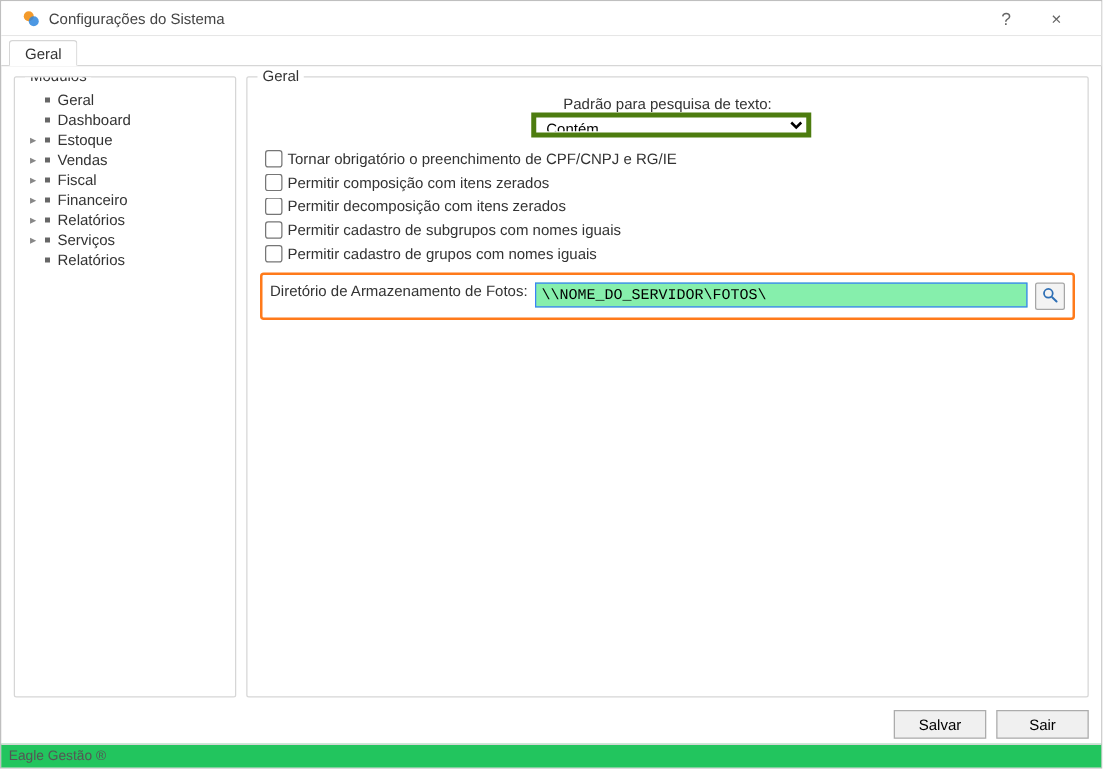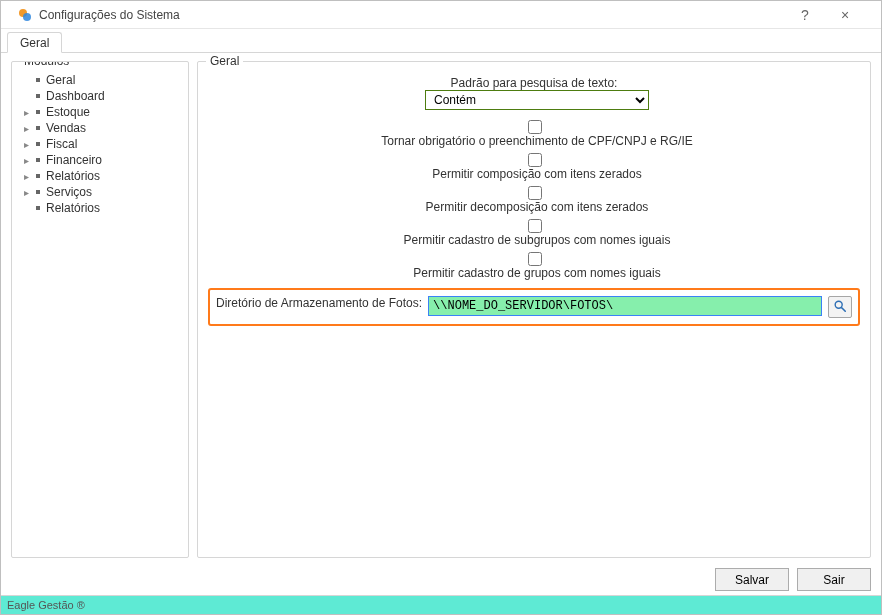--- a/index.html
+++ b/index.html
@@ -120,32 +120,31 @@
     align-items: center;
     margin: 4px 0 10px 6px;
     flex-direction: column;
   }
   .formrow label {
     margin-right: 6px;
   }
   select.combo {
     width: 224px;
     height: 20px;
-    border: 1px solid #4d7c0f;
+    border: 4px solid #4d7c0f;
     padding: 1px 4px;
     font-family: inherit;
     font-size: 12px;
     background: #fff;
   }
   .checks { margin-left: 6px; }
   .check {
     display: flex;
     align-items: center;
     margin: 5px 0;
-    flex-direction: column;
   }
   .check input[type=checkbox] {
     width: 14px; height: 14px;
     margin: 0 4px 0 0;
   }
   .highlight-row {
     border: 2px solid #ff7a1a;
     border-radius: 3px;
     margin: 8px 2px 0 2px;
     padding: 6px 6px 6px 6px;
@@ -182,21 +181,21 @@
     background: #f0f0f0;
     font-family: inherit;
     font-size: 12px;
     display: inline-flex; align-items: center; justify-content: center;
   }
   .statusbar {
     border-top: 1px solid #d6d6d6;
     padding: 3px 6px;
     font-size: 11px;
     color: #555;
-    background: #5eead4;
+    background: #22c55e;
   }
 </style>
 </head>
 <body>
 
 <div class="window">
 
   <div class="titlebar">
     <span class="app-icon">
       <svg viewBox="0 0 16 16" width="16" height="16">

